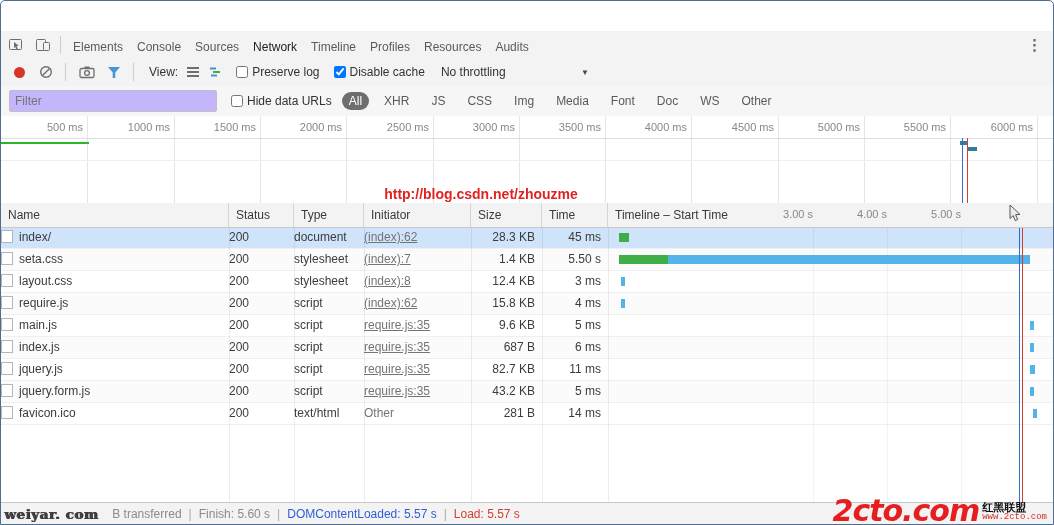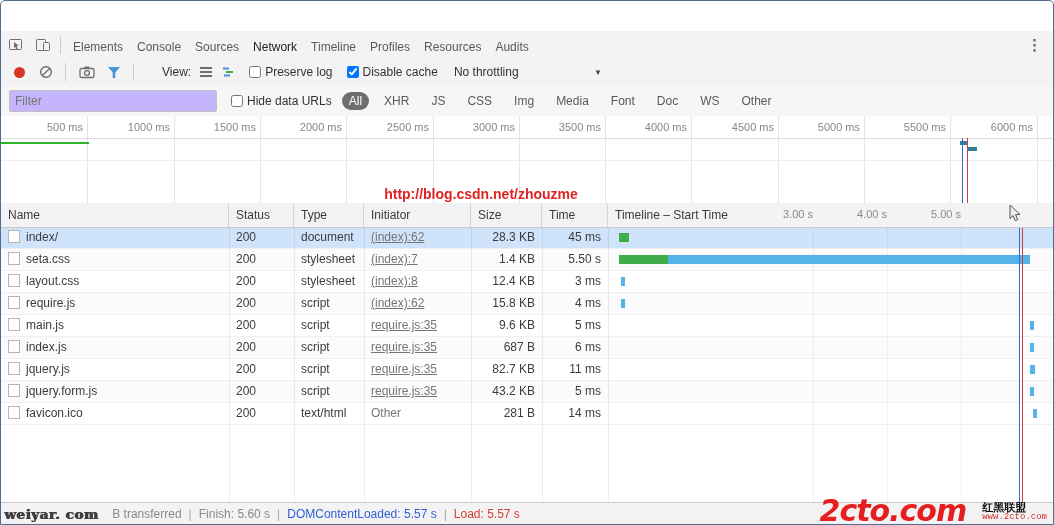--- a/index.html
+++ b/index.html
@@ -39,21 +39,21 @@
   .tabs{display:flex;height:100%;}
   .tab{padding:16px 7px;font-size:12px;color:#5a5a5a;display:inline-flex;align-items:center;height:100%;box-sizing:border-box;}
   .tab.active{color:#222;box-shadow:inset 0 -2px 0 #4a90d9;}
   .more-dots{margin-left:auto;margin-right:11px;color:#5f6368;font-size:15px;font-weight:bold;}
 
   
   .toolbar{position:absolute;top:57px;left:0;right:0;height:28px;background:#f3f3f3;
     border-bottom:1px solid #ddd;display:flex;align-items:center;font-size:12px;color:#333;}
   .record-dot{width:11px;height:11px;border-radius:50%;background:#d8352a;margin-left:13px;flex:none;}
   .icon-btn{display:flex;align-items:center;justify-content:center;flex:none;}
-  .ml8{margin-left:8px;}.ml10{margin-left:23px;}.ml12{margin-left:12px;}.ml14{margin-left:14px;}.ml16{margin-left:16px;}
+  .ml8{margin-left:8px;}.ml10{margin-left:10px;}.ml12{margin-left:12px;}.ml14{margin-left:14px;}.ml16{margin-left:16px;}
   .chk{display:flex;align-items:center;margin-left:14px;flex:none;justify-content:space-between;}
   .chk input{width:12px;height:12px;margin:0 4px 0 0;}
   .throttle{display:flex;align-items:center;justify-content:space-between;width:148px;margin-left:16px;flex:none;}
   .chev{font-size:8px;color:#444;}
 
   
   .filterbar{position:absolute;top:85px;left:0;right:0;height:30px;background:#f6f6f6;
     border-bottom:1px solid #c9c9c9;display:flex;align-items:center;font-size:12px;color:#333;}
   .filter-input{margin-left:8px;width:196px;height:18px;border:1px solid #c0c0c0;border-radius:2px;
     font:12px "Liberation Sans",sans-serif;padding:1px 5px;color:#333;background:#c4b5fd;flex:none;}
@@ -82,21 +82,21 @@
   .gheader{display:flex;height:24px;background:#f3f3f3;border-bottom:1px solid #c9c9c9;position:relative;z-index:5;}
   .hcell{box-sizing:border-box;padding:5px 0 0 7px;border-right:1px solid #d4d4d4;
     font-size:12px;color:#3a3a3a;height:24px;position:relative;white-space:nowrap;overflow:hidden;}
   .c-name{width:228px;flex:none;}.c-status{width:65px;flex:none;}.c-type{width:70px;flex:none;}
   .c-init{width:107px;flex:none;}.c-size{width:71px;flex:none;}.c-time{width:66px;flex:none;}
   .c-tl{flex:1;border-right:none;}
   .ttick{position:absolute;top:5px;transform:translateX(-100%);font-size:11px;color:#888;white-space:nowrap;}
   .gbody{position:absolute;top:24px;left:0;right:0;}
   .row{display:flex;height:21px;line-height:20px;border-bottom:1px solid #f0f0f0;position:relative;}
   .row:nth-child(even){background:rgba(0,0,0,.015);}
-  .row .cell{box-sizing:border-box;padding-left:7px;font-size:12px;color:#3c3c3c;
+  .row .cell{box-sizing:border-box;font-size:12px;color:#3c3c3c;
     white-space:nowrap;overflow:hidden;}
   .row .c-size,.row .c-time{text-align:right;padding-right:7px;padding-left:0;}
   .file-icon{display:inline-block;width:10px;height:11px;border:1px solid #b5b5b5;background:#fff;
     margin-right:6px;vertical-align:-2px;}
   .ilink{color:#757575;text-decoration:underline;cursor:pointer;}
   .iplain{color:#757575;}
   .bar{position:absolute;top:6px;height:9px;z-index:3;}
   .colline{position:absolute;top:0;bottom:0;width:1px;background:rgba(0,0,0,.07);z-index:2;}
   .tline{position:absolute;top:24px;bottom:0;width:1px;background:rgba(0,0,0,.05);z-index:1;}
   .evline{position:absolute;top:2px;bottom:0;width:1px;z-index:4;}
@@ -109,21 +109,21 @@
   .sb-watermark{font-family:"DejaVu Serif",serif;font-weight:bold;color:#404040;font-size:13.5px;
     letter-spacing:.5px;text-shadow:1px 0 0 #333;margin-right:14px;white-space:nowrap;}
   .sb-sep{margin:0 7px;color:#aaa;}
   .sb-dcl{color:#2e5fd6;}
   .sb-load{color:#d23f31;}
 
   
   .logo{position:absolute;right:6px;bottom:1px;display:flex;align-items:flex-end;z-index:30;}
   .logo-main{color:#e51f1f;font-size:30px;font-weight:bold;font-style:italic;
     letter-spacing:-1px;line-height:24px;font-family:"DejaVu Sans",sans-serif;}
-  .logo-side{display:flex;flex-direction:column;margin-left:16px;line-height:1.1;}
+  .logo-side{display:flex;flex-direction:column;margin-left:3px;line-height:1.1;}
   .logo-cap{color:#111;font-size:11px;font-weight:bold;white-space:nowrap;}
   .logo-sub{color:#d03030;font-size:9px;white-space:nowrap;font-family:Liberation Mono, monospace;}
 </style>
 </head>
 <body>
 
 <div class="window">
 
 
   <div class="tabsbar">

